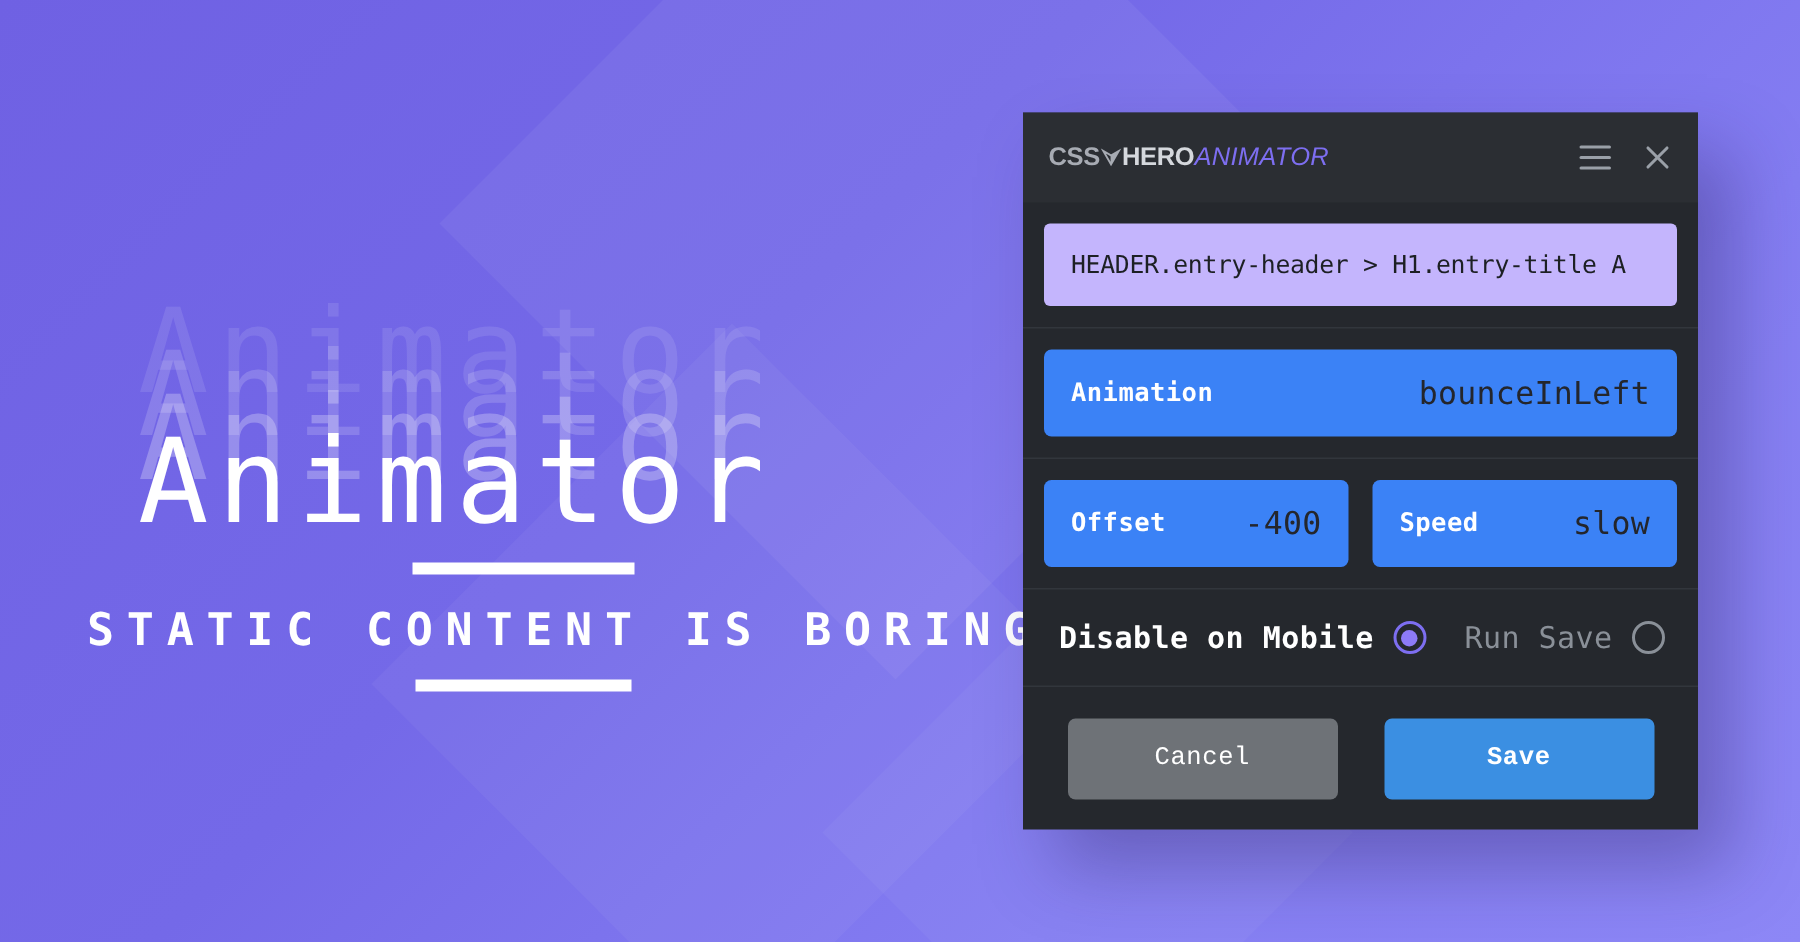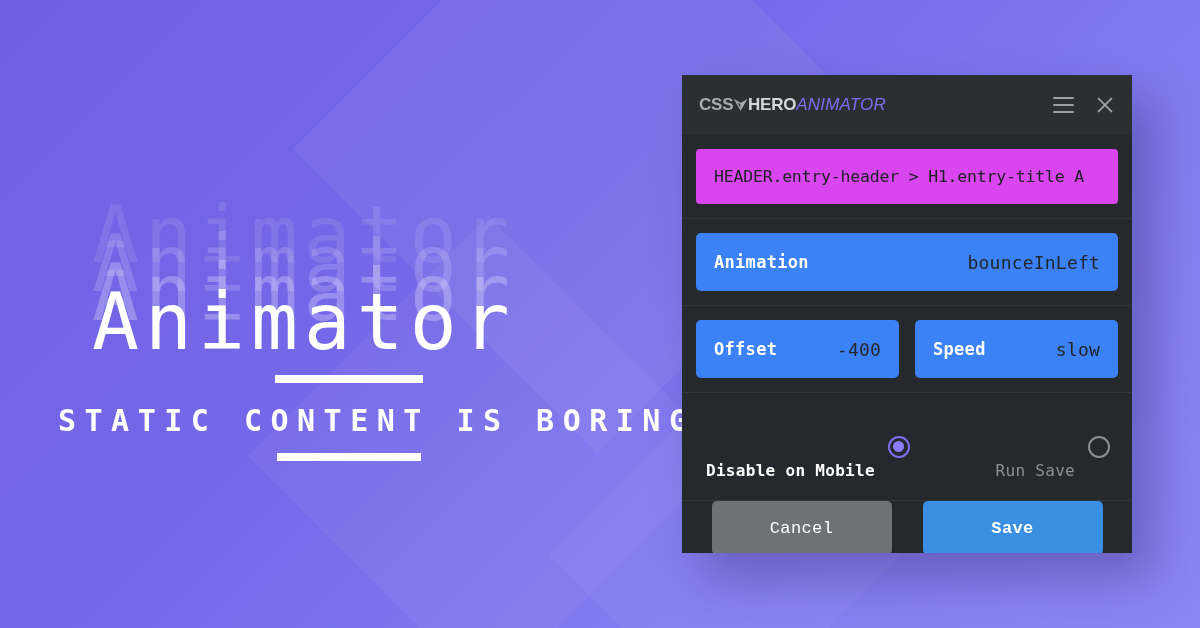--- a/index.html
+++ b/index.html
@@ -162,21 +162,21 @@
   .close-x::after  { transform: rotate(-45deg); }
 
   .panel-body { flex: 1; display: flex; flex-direction: column; }
 
   .section {
     padding: 14px 14px;
     border-bottom: 1px solid #32363c;
   }
 
   .selector-field {
-    background: #d946ef;
+    background: #c4b5fd;
     border-radius: 4px;
     height: 55px;
     display: flex;
     align-items: center;
     padding: 0 18px;
     font-family: "DejaVu Sans Mono", "Liberation Mono", monospace;
     font-size: 16.5px;
     color: #1d2024;
     letter-spacing: -0.2px;
     overflow: hidden;
@@ -194,21 +194,21 @@
     font-family: "DejaVu Sans Mono", "Liberation Mono", monospace;
     cursor: pointer;
   }
   .ctl .k {
     font-size: 17px;
     font-weight: 700;
     color: #ffffff;
     letter-spacing: 0.3px;
   }
   .ctl .v {
-    font-size: 18px;
+    font-size: 21px;
     font-weight: 400;
     color: #24262c;
     letter-spacing: 0.2px;
   }
 
   .row2 { display: flex; gap: 16px; }
   .row2 .ctl { flex: 1; }
 
   .toggles {
     display: flex;
@@ -217,26 +217,25 @@
     border-bottom: 1px solid #32363c;
   }
   .toggle {
     display: flex;
     align-items: center;
     gap: 13px;
     cursor: pointer;
   }
   .toggle .tl {
     font-family: "DejaVu Sans Mono", "Liberation Mono", monospace;
-    font-size: 16px;
+    font-size: 20px;
     font-weight: 700;
     color: #ffffff;
     letter-spacing: 0.3px;
     white-space: nowrap;
-    margin-top: 48px;
   }
   .toggle.off .tl { font-weight: 400; color: #8a9098; }
   .toggle.spacer { margin-left: auto; }
 
   .radio {
     width: 22px; height: 22px;
     border-radius: 50%;
     border: 2.5px solid #8a9098;
     display: flex; align-items: center; justify-content: center;
     flex: none;

